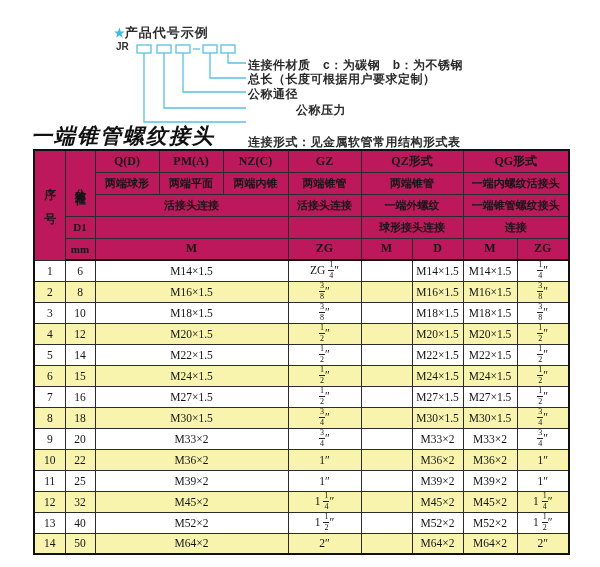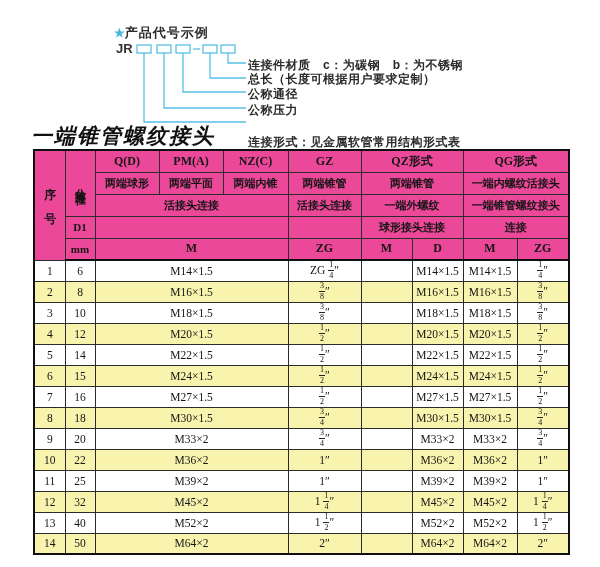--- a/index.html
+++ b/index.html
@@ -3,36 +3,36 @@
 <meta charset="utf-8">
 <style>
   * { margin:0; padding:0; box-sizing:border-box; }
   body { background:#ffffff; font-family:"Liberation Serif", serif; }
   #page { position:relative; width:600px; height:567px; background:#ffffff; overflow:hidden; }
 
   
   #diagram-caption { position:absolute; left:114px; top:24px; font-size:13px; font-weight:bold;
                      color:#2b2b2b; font-family:"Liberation Sans", sans-serif; letter-spacing:1px; }
   #diagram-caption .star { color:#45b7e0; font-size:12px; letter-spacing:0; }
-  #code-prefix { position:absolute; left:116px; top:41px; font-size:13px; font-weight:bold;
+  #code-prefix { position:absolute; left:116px; top:41px; font-size:10px; font-weight:bold;
                  color:#333; font-family:"Liberation Sans", sans-serif; }
   #diagram-svg { position:absolute; left:0; top:0; }
   .diagram-label { position:absolute; left:248px; font-size:12px; font-weight:bold; color:#2b2b2b;
                    font-family:"Liberation Sans", sans-serif; white-space:nowrap; letter-spacing:0.5px; }
 
   
   #table-title { position:absolute; left:31px; top:122px; font-size:21px; font-weight:bold;
                  font-style:italic; color:#111; font-family:"DejaVu Serif", serif; letter-spacing:2px; }
 
   
   #ref-table { position:absolute; left:33px; top:149px; border-collapse:collapse;
                table-layout:fixed; border:2px solid #101010; }
   #ref-table td { border:1px solid #2b2b2b; text-align:center; vertical-align:middle;
                   overflow:hidden; color:#151515; }
-  #ref-table thead td { background:#ec4899; font-weight:bold; font-size:11px; }
+  #ref-table thead td { background:#be185d; font-weight:bold; font-size:11px; }
   #ref-table thead tr { height:22px; }
   #ref-table tbody tr { height:21px; }
   #ref-table tbody td { font-size:11.5px; background:#ffffff; }
   #ref-table tbody tr.alt td { background:#f8f3ad; }
   #ref-table thead tr.r5 td { border-bottom:2px solid #101010; }
   .code-cell { font-size:12px !important; font-family:"Liberation Serif", serif; }
   .vtext { writing-mode:vertical-rl; text-orientation:upright; font-weight:bold; }
   .seq-v  { letter-spacing:26px; font-size:12px; }
   .dn-v   { letter-spacing:2px; font-size:11px; }
 
@@ -62,21 +62,21 @@
       <polyline points="210,53 210,78 246,78"></polyline>
       <polyline points="183,53 183,92 246,92"></polyline>
       <polyline points="164,53 164,108 246,108"></polyline>
       <polyline points="144,53 144,122 246,122"></polyline>
     </g>
   </svg>
 
   <div class="diagram-label" style="top:71px;">总长（长度可根据用户要求定制）</div>
   <div class="diagram-label" style="top:57px;">连接件材质　c：为碳钢　b：为不锈钢</div>
   <div class="diagram-label" style="top:86px;">公称通径</div>
-  <div class="diagram-label" style="top:102px;">公称压力</div>
+  <div class="diagram-label" style="top:102px;margin-left:48px;">公称压力</div>
   <div class="diagram-label" style="top:134px;">连接形式：见金属软管常用结构形式表</div>
 
   <div id="table-title">一端锥管螺纹接头</div>
 
   <table id="ref-table">
     <colgroup>
       <col style="width:31px">
         <col style="width:30px">
         <col style="width:64px">
         <col style="width:64px">

